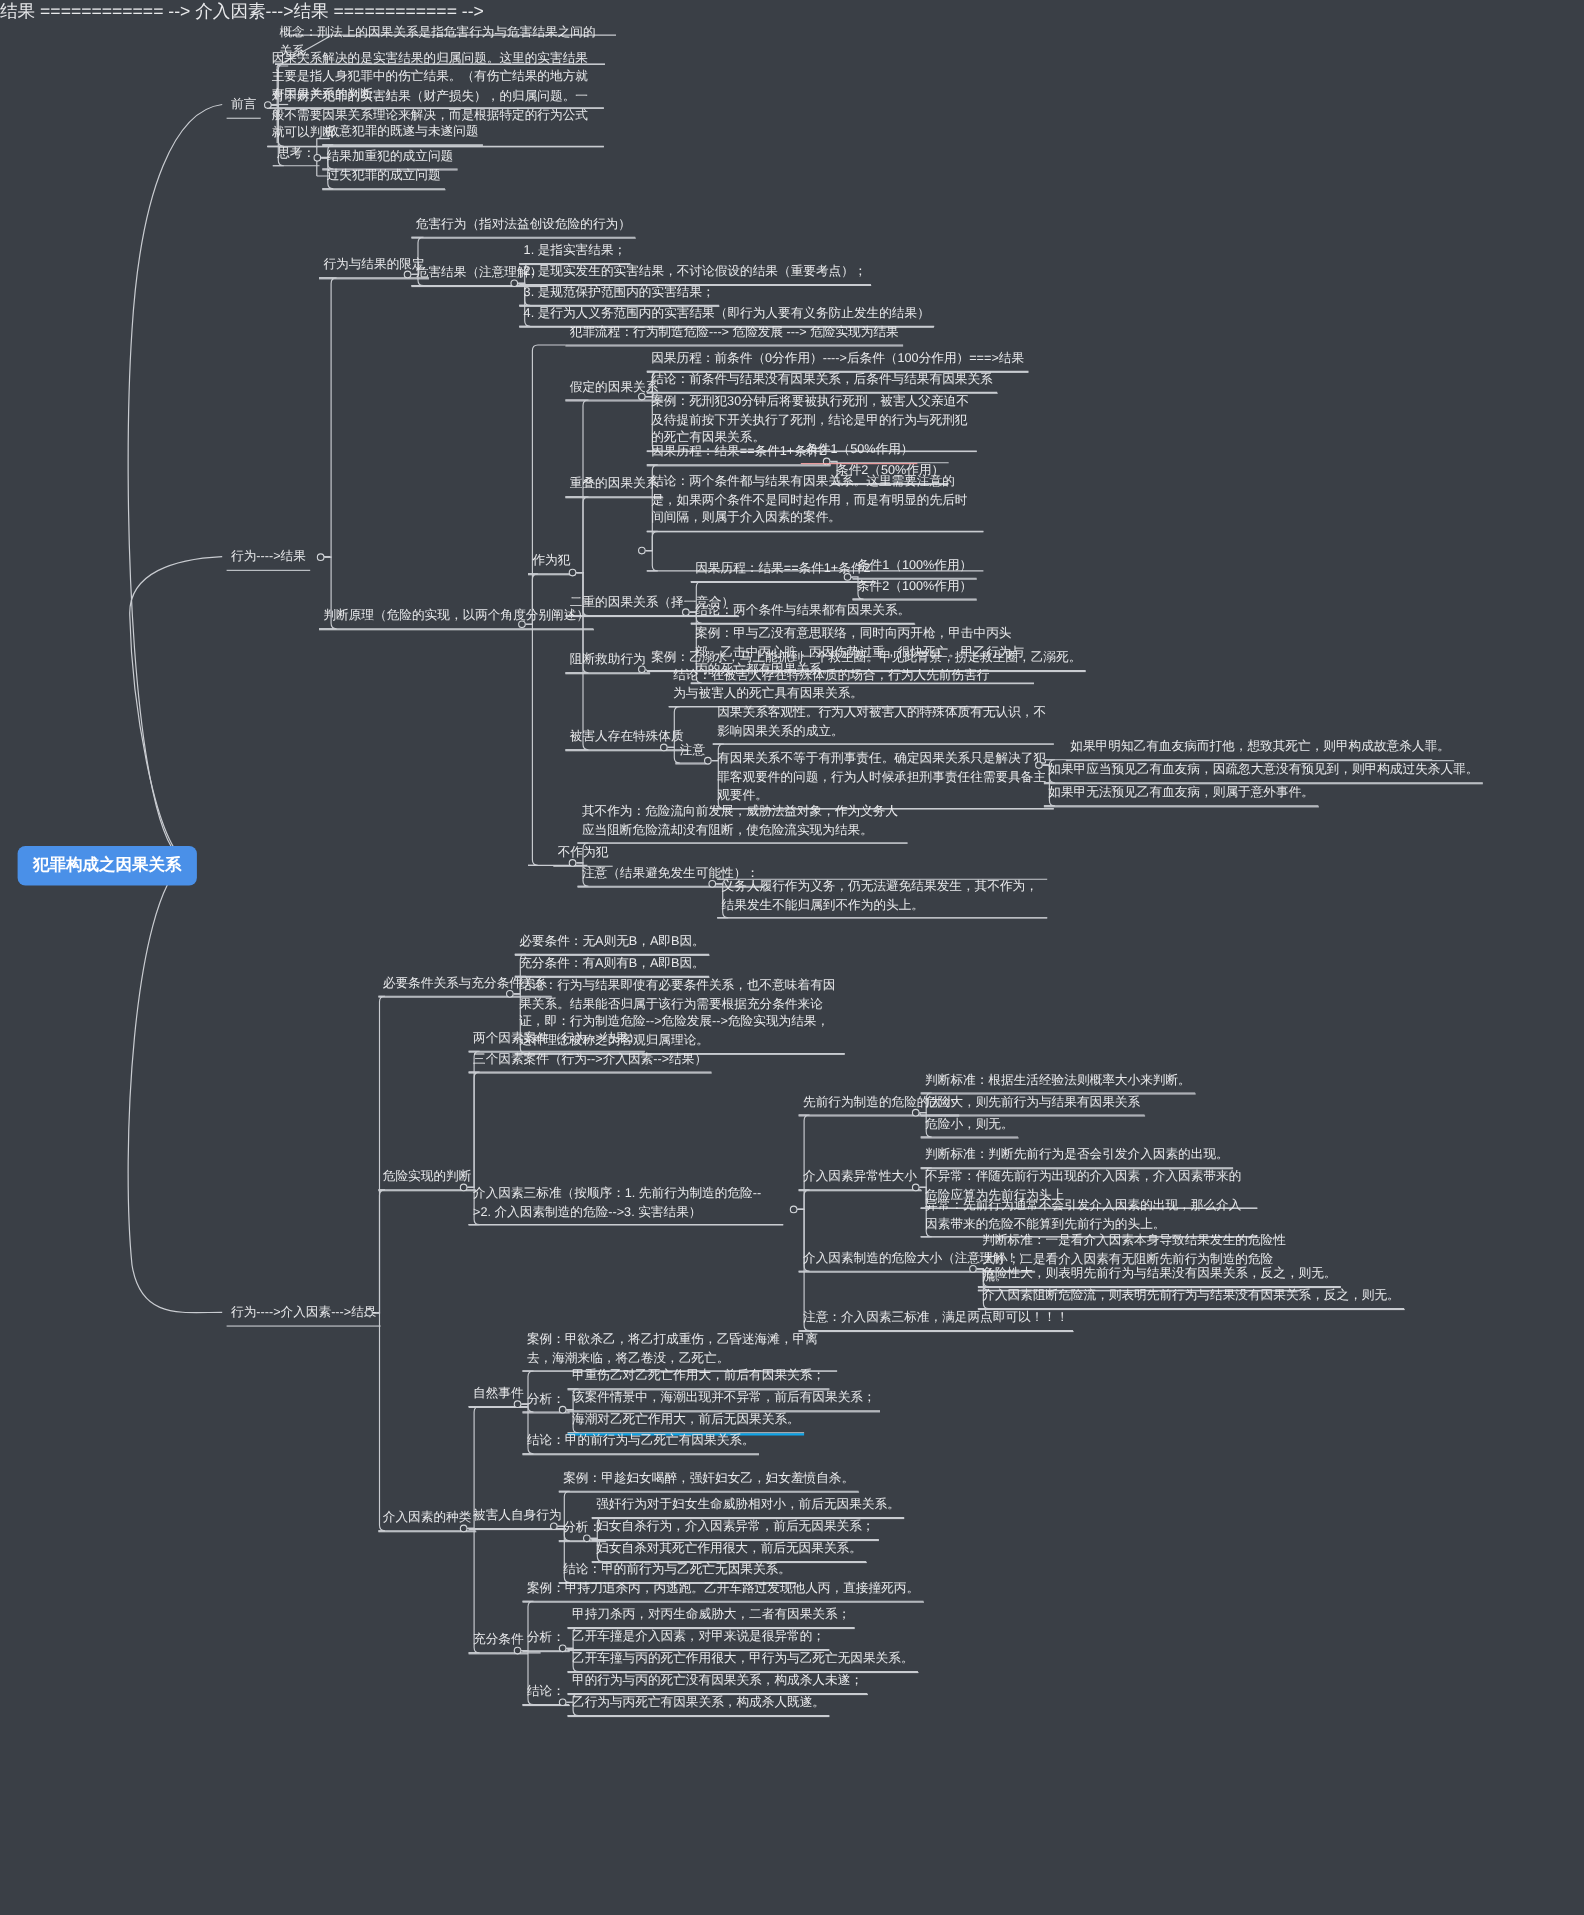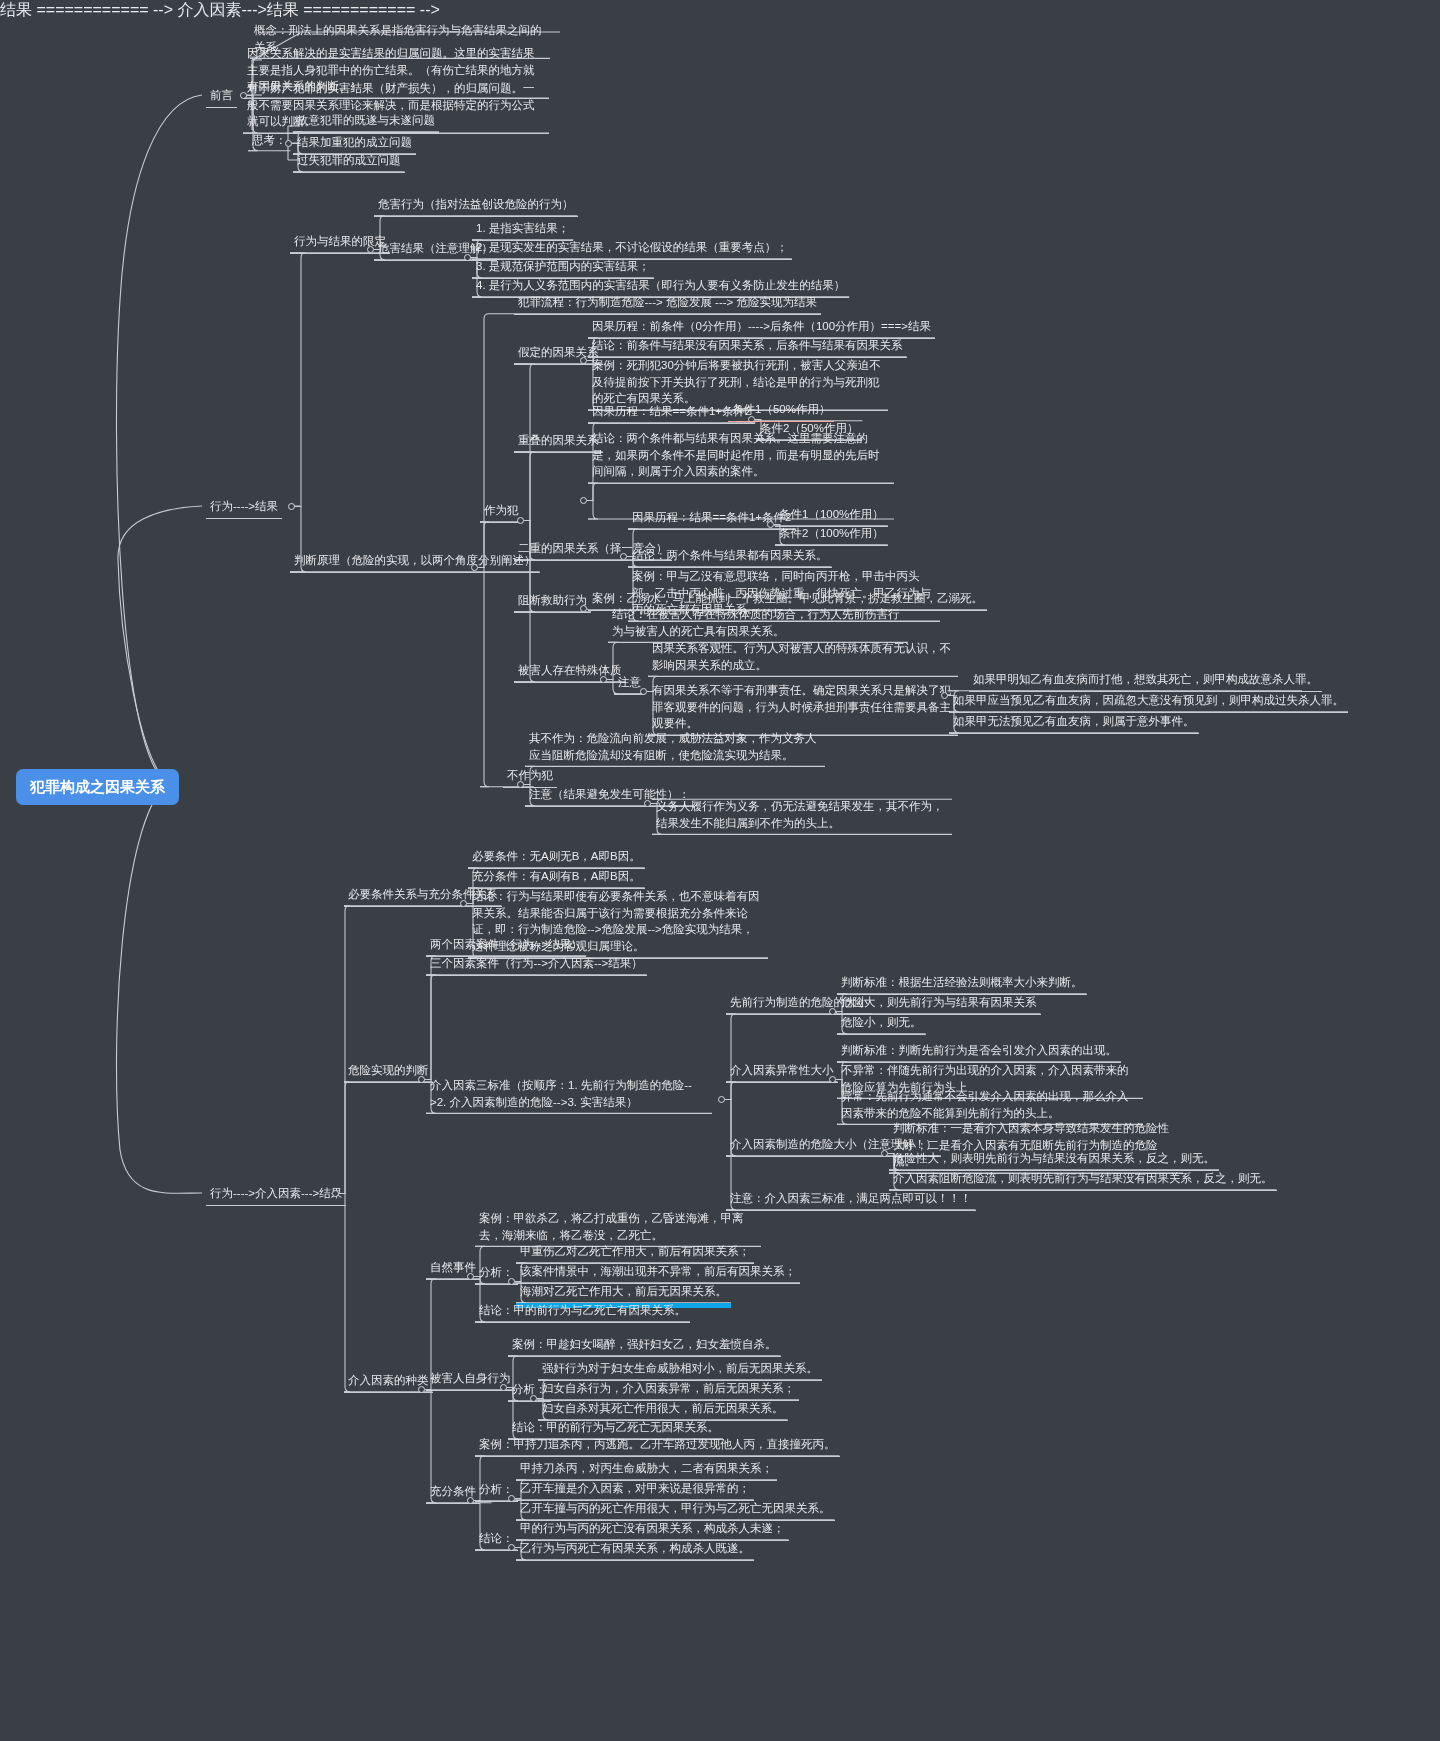--- a/index.html
+++ b/index.html
@@ -396,21 +396,21 @@
   <div class="dot" style="left:418px;top:1386px;"></div>
 
   
   <div class="node txt" style="left:426px;top:1257px;border-bottom:1px solid #c9ccd1;">自然事件</div>
   <div class="dot" style="left:467px;top:1273px;"></div>
   <div class="node txt" style="left:475px;top:1208px;width:286px;border-bottom:1px solid #c9ccd1;">案例：甲欲杀乙，将乙打成重伤，乙昏迷海滩，甲离去，海潮来临，将乙卷没，乙死亡。</div>
   <div class="node txt" style="left:475px;top:1262px;border-bottom:1px solid #c9ccd1;">分析：</div>
   <div class="dot" style="left:508px;top:1278px;"></div>
   <div class="node txt" style="left:516px;top:1241px;border-bottom:1px solid #c9ccd1;">甲重伤乙对乙死亡作用大，前后有因果关系；</div>
   <div class="node txt" style="left:516px;top:1261px;border-bottom:1px solid #c9ccd1;">该案件情景中，海潮出现并不异常，前后有因果关系；</div>
-  <div class="node txt" style="left:516px;top:1281px;border-bottom:5px solid #0ea5e9;font-family:Liberation Serif, serif;">海潮对乙死亡作用大，前后无因果关系。</div>
+  <div class="node txt" style="left:516px;top:1281px;border-bottom:2px solid #0ea5e9;font-family:Liberation Serif, serif;">海潮对乙死亡作用大，前后无因果关系。</div>
   <div class="node txt" style="left:475px;top:1300px;border-bottom:1px solid #c9ccd1;">结论：甲的前行为与乙死亡有因果关系。</div>
 
   
   <div class="node txt" style="left:426px;top:1368px;border-bottom:1px solid #c9ccd1;">被害人自身行为</div>
   <div class="dot" style="left:500px;top:1384px;"></div>
   <div class="node txt" style="left:508px;top:1334px;border-bottom:1px solid #c9ccd1;">案例：甲趁妇女喝醉，强奸妇女乙，妇女羞愤自杀。</div>
   <div class="node txt" style="left:508px;top:1379px;border-bottom:1px solid #c9ccd1;">分析：</div>
   <div class="dot" style="left:530px;top:1395px;"></div>
   <div class="node txt" style="left:538px;top:1358px;border-bottom:1px solid #c9ccd1;">强奸行为对于妇女生命威胁相对小，前后无因果关系。</div>
   <div class="node txt" style="left:538px;top:1378px;border-bottom:1px solid #c9ccd1;">妇女自杀行为，介入因素异常，前后无因果关系；</div>

